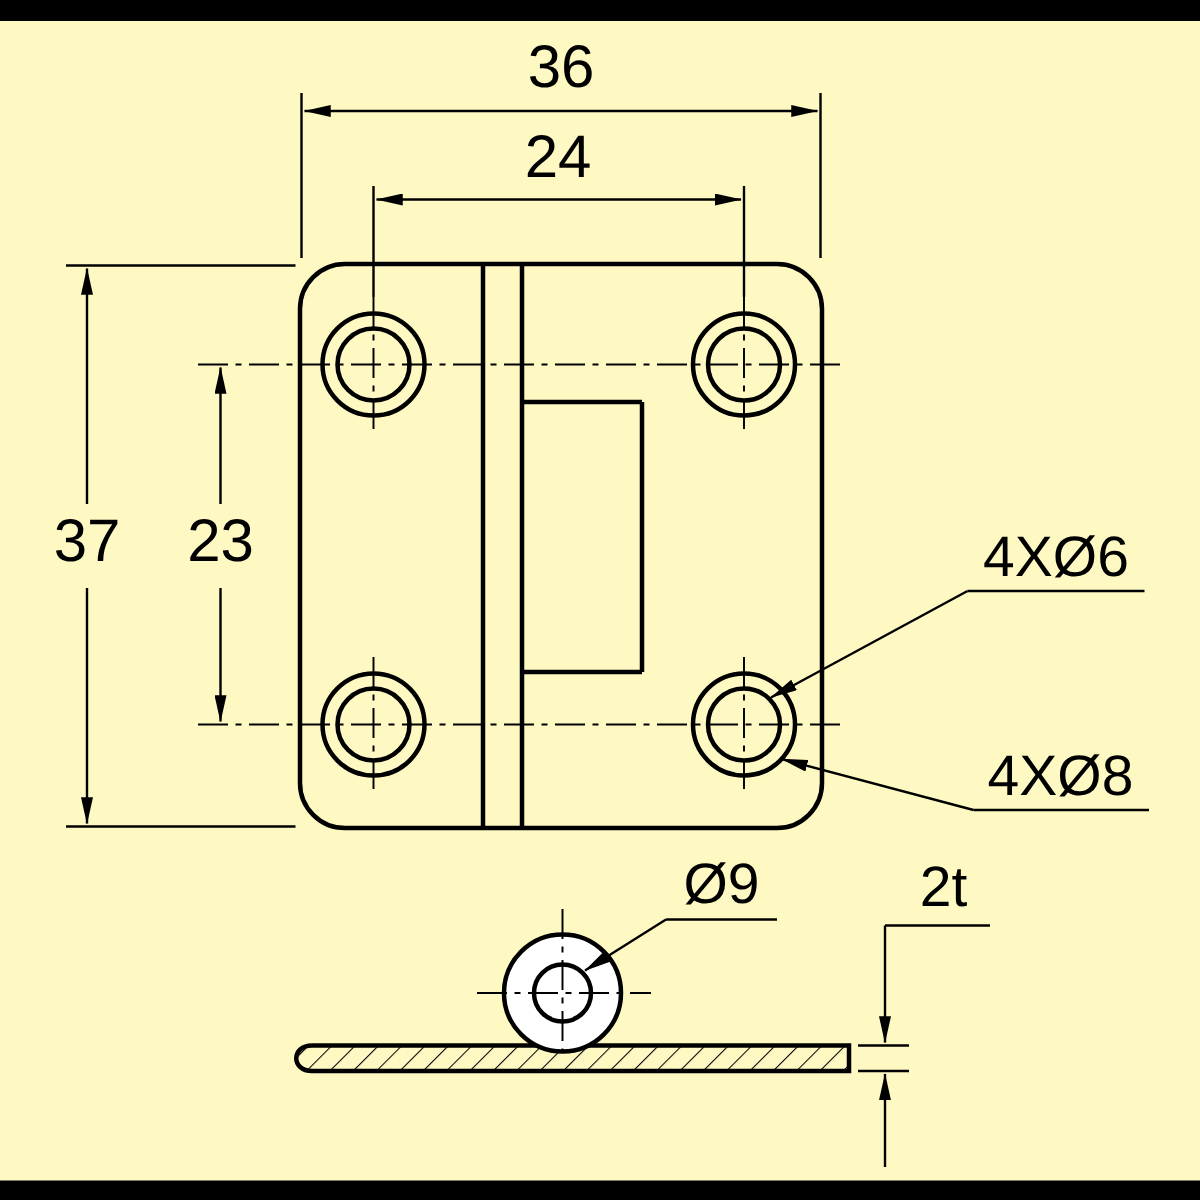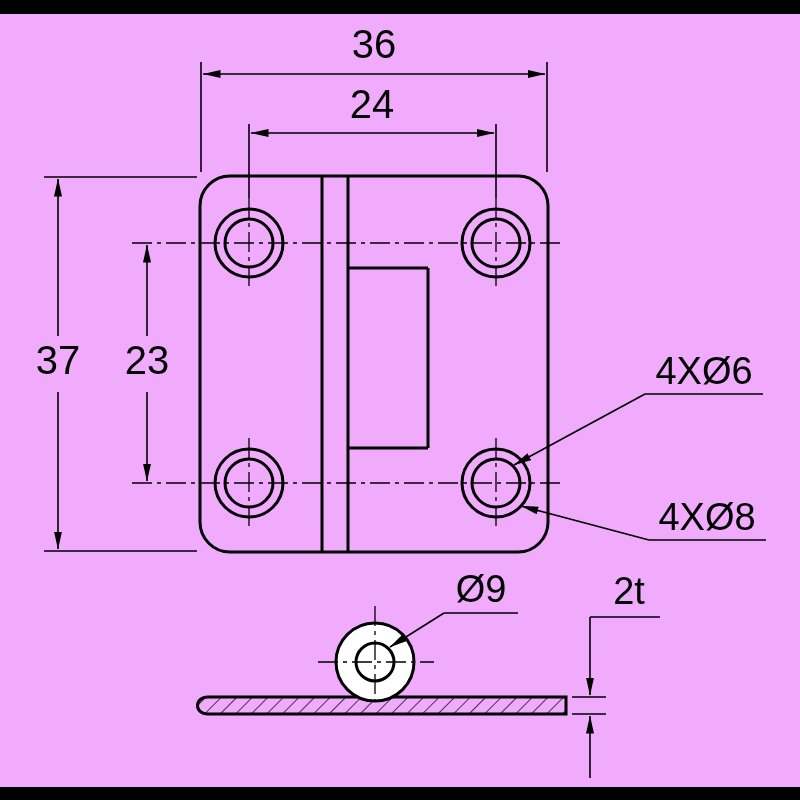--- a/index.html
+++ b/index.html
@@ -4,21 +4,21 @@
 <style>
   html, body {
     margin: 0;
     padding: 0;
     background: #ffffff;
   }
   .canvas {
     position: relative;
     width: 800px;
     height: 800px;
-    background: #f0abfc;
+    background: #fef9c3;
     overflow: hidden;
   }
   svg { display: block; }
   .outline {
     fill: none;
     stroke: #000000;
     stroke-width: 3;
     stroke-linejoin: round;
     stroke-linecap: butt;
   }

